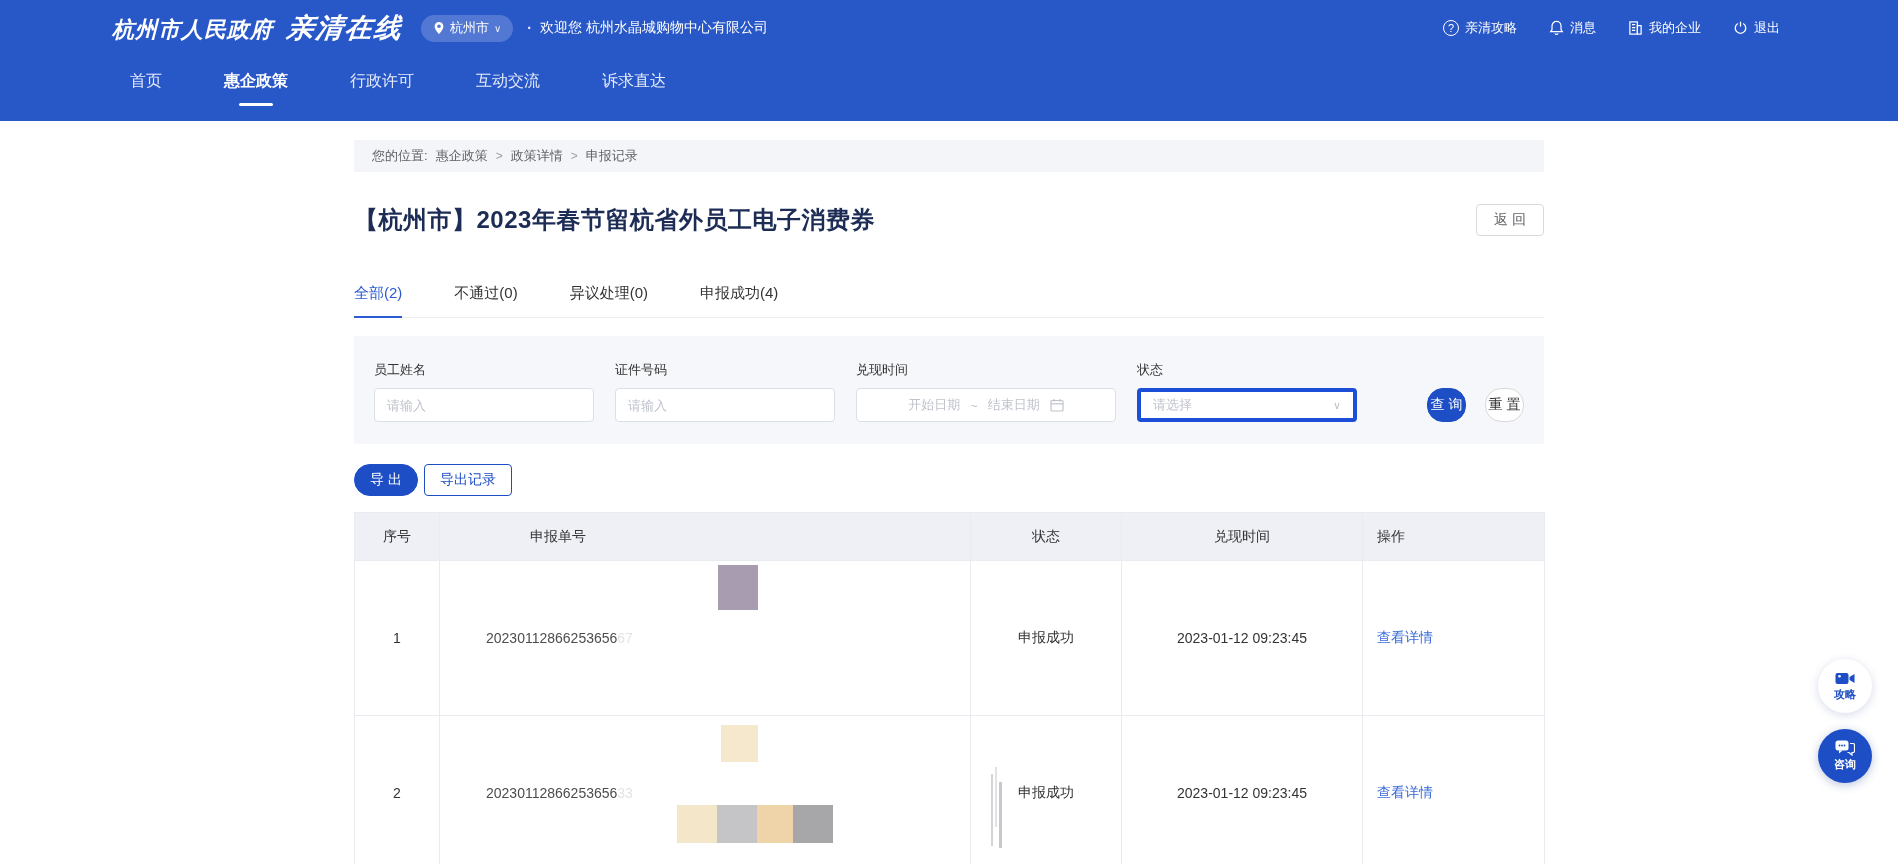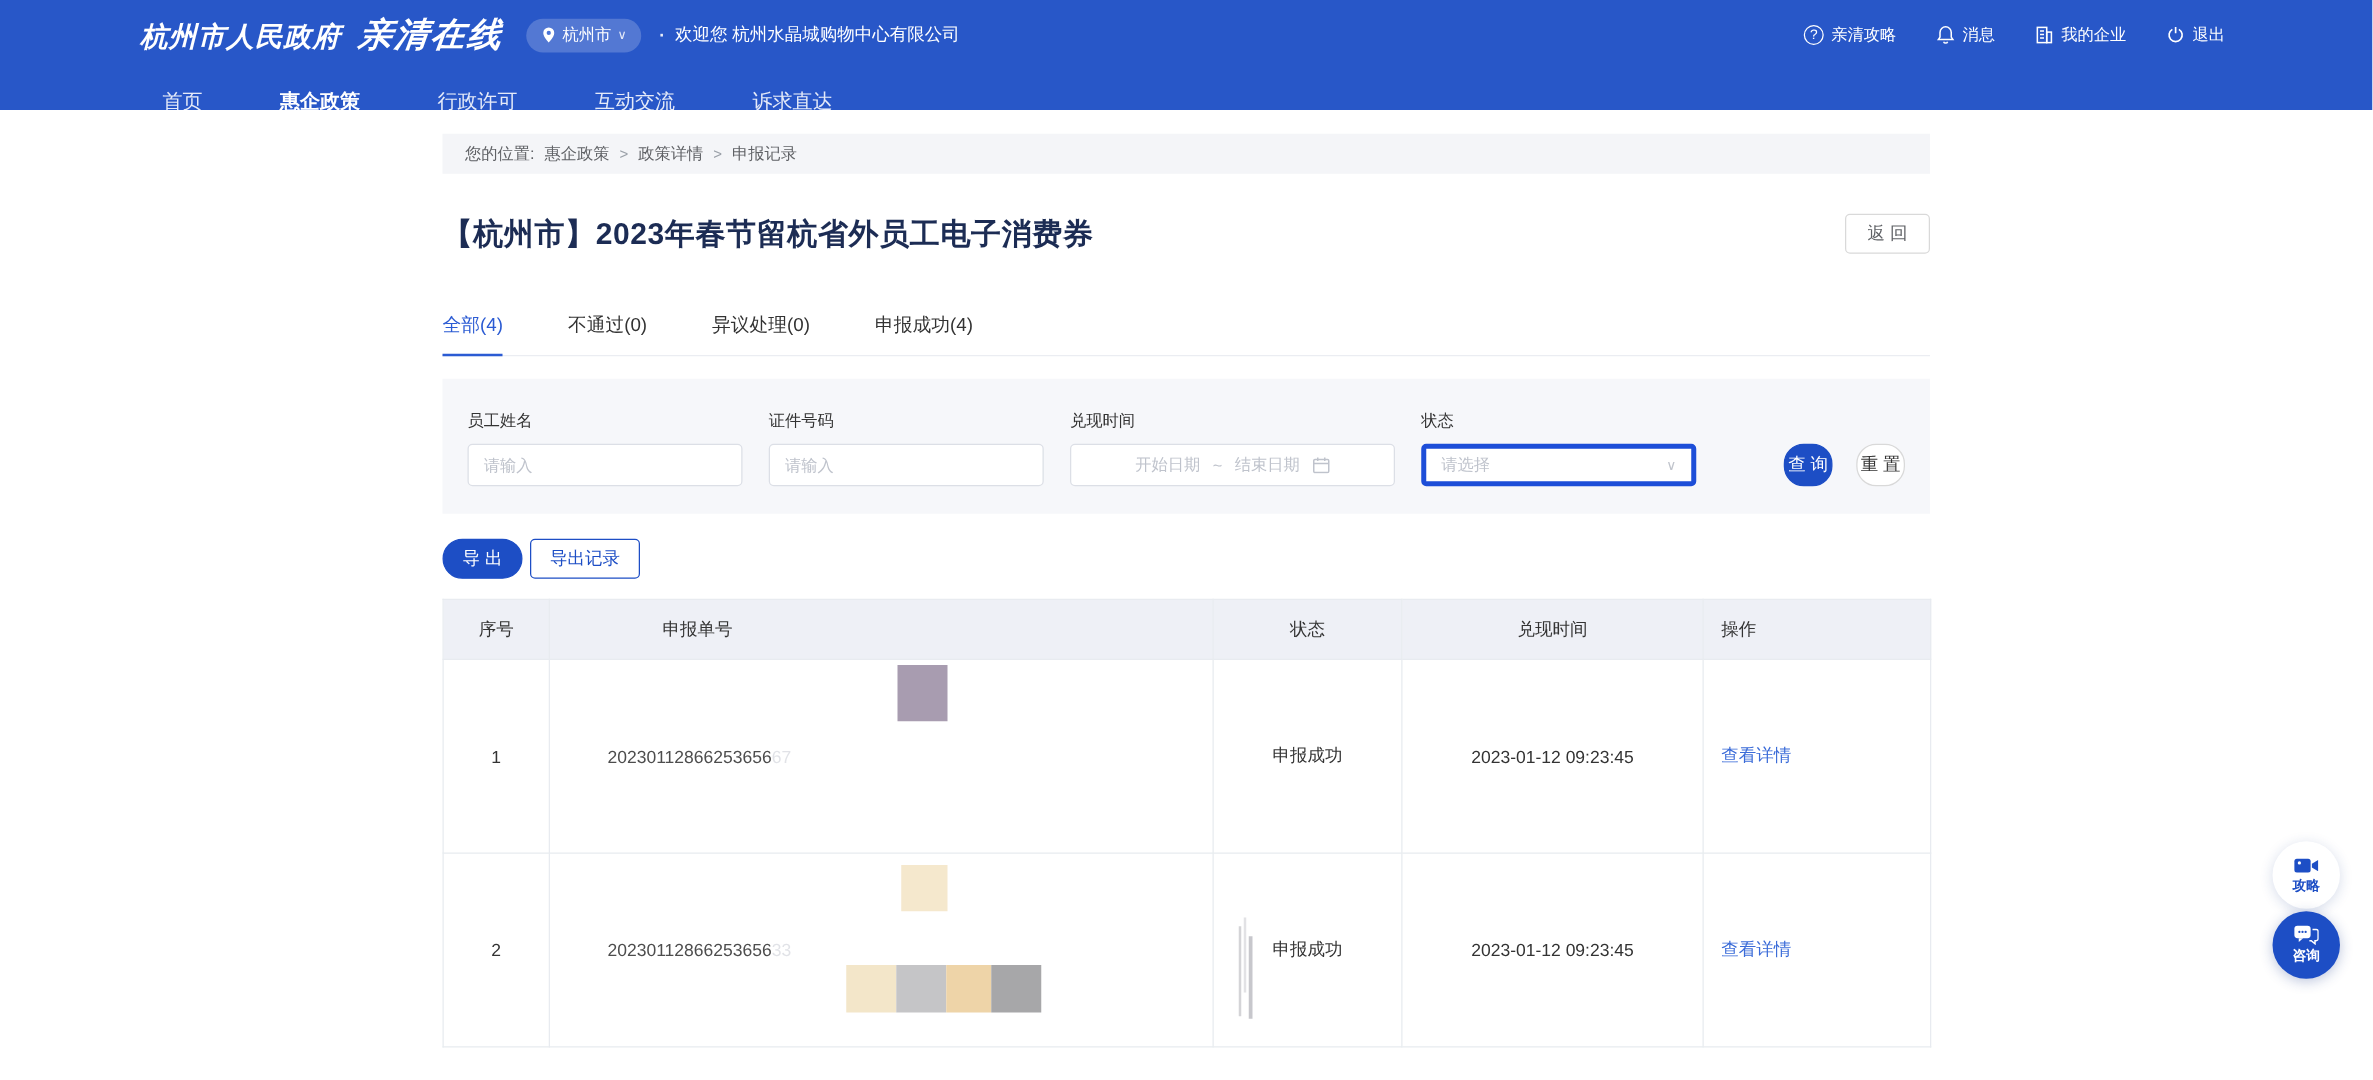--- a/index.html
+++ b/index.html
@@ -5,21 +5,21 @@
   :root{
     --header-bg:#2857c8;
     --primary:#1d4ec5;
     --link:#3a6bd8;
     --title-color:#1c2c54;
   }
   *{margin:0;padding:0;box-sizing:border-box;}
   html,body{width:1898px;height:864px;overflow:hidden;background:#fff;
     font-family:"Liberation Sans","DejaVu Sans",sans-serif;color:#333;}
   
-  .hdr{background:var(--header-bg);height:88px;color:#fff;}
+  .hdr{background:var(--header-bg);height:121px;color:#fff;}
   .hdr-top{height:52px;display:flex;align-items:center;padding:4px 118px 0 112px;}
   .logo{display:flex;align-items:baseline;gap:14px;white-space:nowrap;}
   .logo-gov{font-size:22px;font-weight:900;font-style:italic;letter-spacing:1px;}
   .logo-brand{font-size:27px;font-weight:900;font-style:italic;letter-spacing:2px;transform:skewX(-6deg);}
   .loc-pill{display:flex;align-items:center;gap:5px;background:rgba(255,255,255,.2);
     border-radius:14px;height:27px;padding:0 12px;margin-left:18px;font-size:13px;cursor:pointer;}
   .loc-chevron{font-size:10px;opacity:.85;}
   .welcome-wrap{display:flex;align-items:center;gap:8px;margin-left:14px;font-size:14px;}
   .bullet{opacity:.9;font-weight:bold;}
   .hdr-links{margin-left:auto;display:flex;align-items:center;gap:32px;font-size:13px;}
@@ -79,21 +79,21 @@
   td.c-order{padding-left:46px;color:#4d4d4d;}
   th.c-status,td.c-status,th.c-time,td.c-time{text-align:center;}
   th.c-action,td.c-action{padding-left:14px;}
   tbody tr{height:155px;background:#fff;}
   .detail-link{color:var(--link);cursor:pointer;}
   .fade{color:#c9ccd4;opacity:.55;}
   .redact{position:absolute;pointer-events:none;}
   
   .float-btn{position:fixed;right:26px;width:54px;height:54px;border-radius:50%;display:flex;
     flex-direction:column;align-items:center;justify-content:center;cursor:pointer;gap:1px;}
-  .float-white{top:673px;background:#fff;box-shadow:0 2px 10px rgba(30,60,140,.18);color:var(--primary);}
+  .float-white{top:659px;background:#fff;box-shadow:0 2px 10px rgba(30,60,140,.18);color:var(--primary);}
   .float-blue{top:729px;background:var(--primary);color:#fff;box-shadow:0 2px 10px rgba(30,60,140,.3);}
   .float-btn .flabel{font-size:11px;font-weight:bold;}
 </style>
 </head>
 <body>
 
 <header class="hdr">
   <div class="hdr-top">
     <div class="logo">
       <span class="logo-gov">杭州市人民政府</span>
@@ -167,21 +167,21 @@
     <span class="crumb-sep">&gt;</span>
     <span class="crumb">申报记录</span>
   </div>
 
   <div class="title-row">
     <h1 class="page-title">【杭州市】2023年春节留杭省外员工电子消费券</h1>
     <button class="back-btn">返 回</button>
   </div>
 
   <div class="tabs">
-    <div class="tab active">全部(4)</div>
+    <div class="tab active">全部(2)</div>
     <div class="tab">不通过(0)</div>
     <div class="tab">异议处理(0)</div>
     <div class="tab">申报成功(4)</div>
   </div>
 
   <div class="filter-panel">
     <div class="field">
       <div class="field-label">员工姓名</div>
       <input class="text-input" placeholder="请输入" style="">
     </div>

